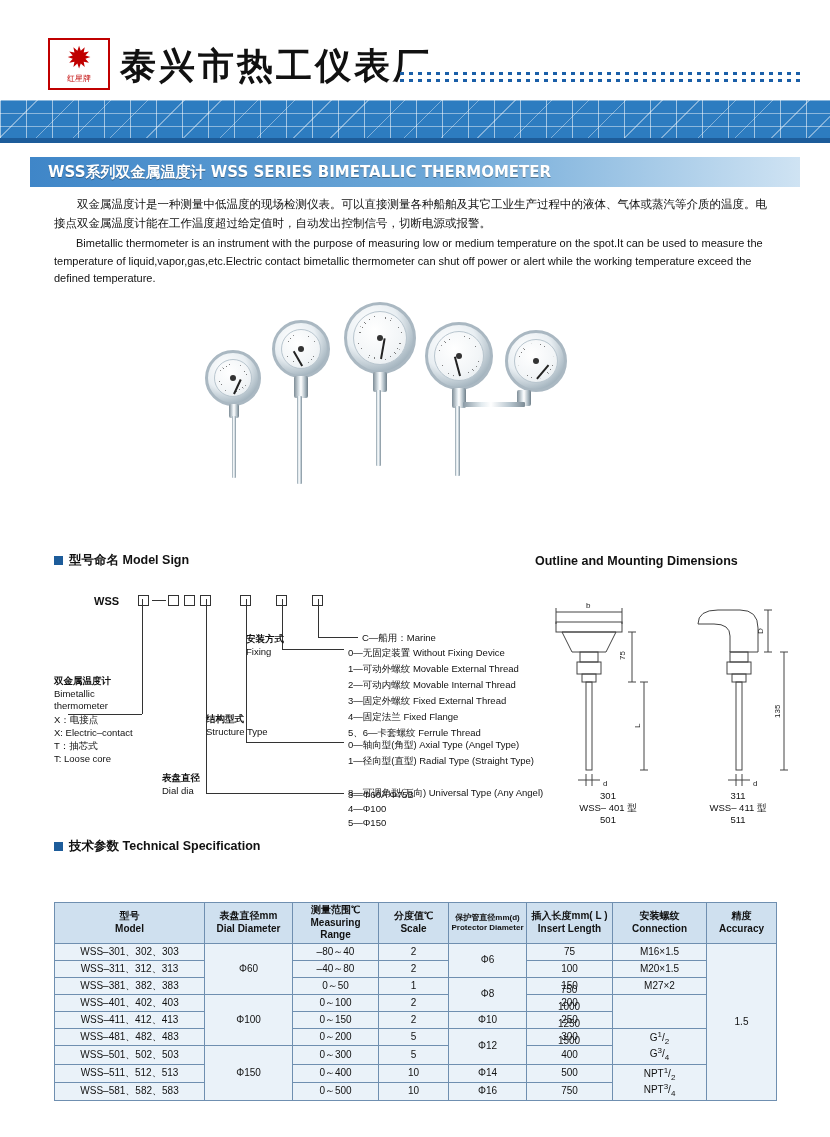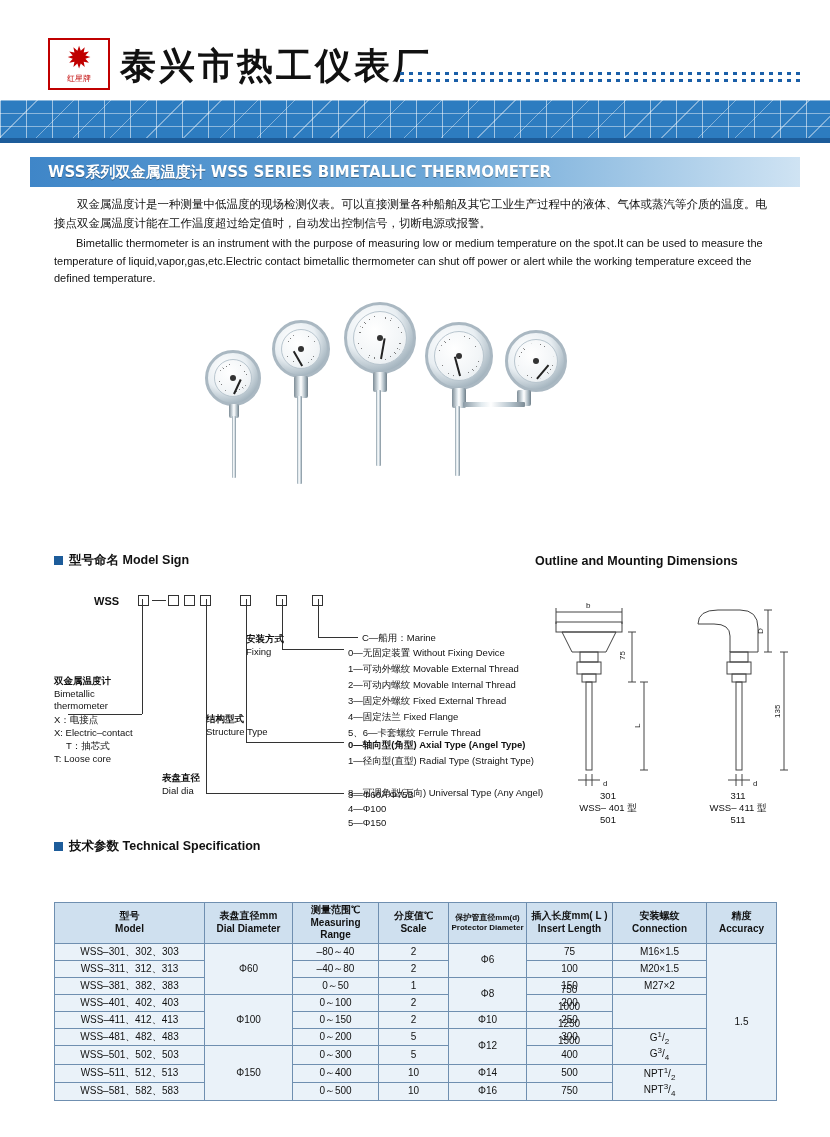--- a/index.html
+++ b/index.html
@@ -353,41 +353,41 @@
     <div class="mtxt" style="left:294px; top:126px;">2—可动内螺纹 Movable Internal Thread</div>
     <div class="mtxt" style="left:294px; top:142px;">3—固定外螺纹 Fixed External Thread</div>
     <div class="mtxt" style="left:294px; top:158px;">4—固定法兰 Fixed Flange</div>
     <div class="mtxt" style="left:294px; top:174px;">5、6—卡套螺纹 Ferrule Thread</div>
 
     <div class="vline" style="left:192px; top:47px; height:143px;"></div>
     <div class="hline" style="left:192px; top:190px; width:98px;"></div>
     <div class="mtxt b" style="left:152px; top:160px;">结构型式</div>
     <div class="mtxt" style="left:152px; top:173px;">Structure Type</div>
 
-    <div class="mtxt" style="left:294px; top:186px;font-weight:bold;">0—轴向型(角型) Axial Type (Angel Type)</div>
+    <div class="mtxt" style="left:294px; top:186px;">0—轴向型(角型) Axial Type (Angel Type)</div>
     <div class="mtxt" style="left:294px; top:202px;">1—径向型(直型) Radial Type (Straight Type)</div>
     <div class="mtxt" style="left:294px; top:218px;margin-top:16px;">8—可调角型(万向) Universal Type (Any Angel)</div>
 
     <div class="vline" style="left:152px; top:47px; height:194px;"></div>
     <div class="hline" style="left:152px; top:241px; width:138px;"></div>
     <div class="mtxt b" style="left:108px; top:219px;">表盘直径</div>
     <div class="mtxt" style="left:108px; top:232px;">Dial dia</div>
 
     <div class="mtxt" style="left:294px; top:236px;">3—Φ60A Φ75B</div>
     <div class="mtxt" style="left:294px; top:250px;">4—Φ100</div>
     <div class="mtxt" style="left:294px; top:264px;">5—Φ150</div>
 
     <div class="vline" style="left:88px; top:47px; height:115px;"></div>
     <div class="hline" style="left:14px; top:162px; width:74px;"></div>
     <div class="mtxt b" style="left:0px; top:122px;">双金属温度计</div>
     <div class="mtxt" style="left:0px; top:135px;">Bimetallic</div>
     <div class="mtxt" style="left:0px; top:147px;">thermometer</div>
     <div class="mtxt" style="left:0px; top:161px;">X：电接点</div>
     <div class="mtxt" style="left:0px; top:174px;">X: Electric–contact</div>
-    <div class="mtxt" style="left:12px; top:187px;text-align:right;">T：抽芯式</div>
+    <div class="mtxt" style="left:0px; top:187px;text-align:right;">T：抽芯式</div>
     <div class="mtxt" style="left:0px; top:200px;">T: Loose core</div>
   </div>
 
   <div class="outline-block">
     <div style="font-size:12.5px;font-weight:bold;margin:2px 0 0 15px;">Outline and Mounting Dimensions</div>
 
     <svg width="140" height="200" style="position:absolute;left:8px;top:42px;">
       <g stroke="#444" fill="none" stroke-width="1">
 
         <rect x="28" y="28" width="66" height="10"></rect>

